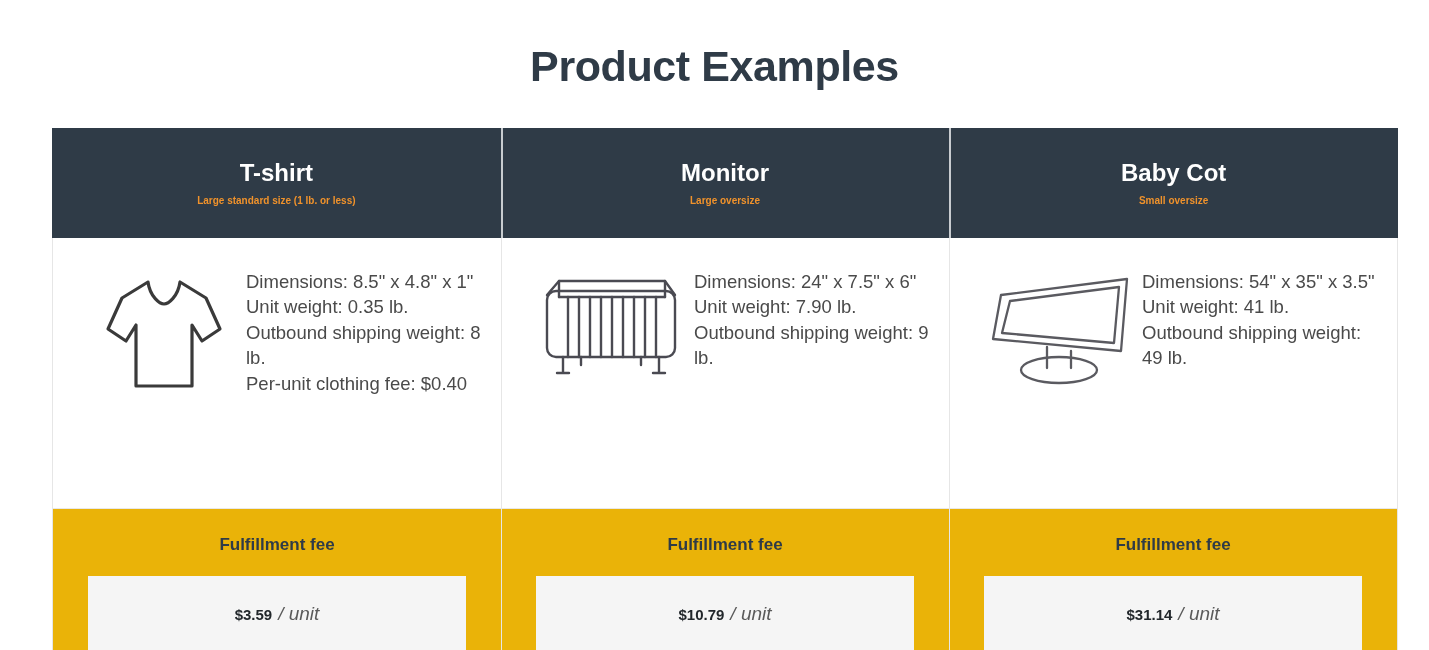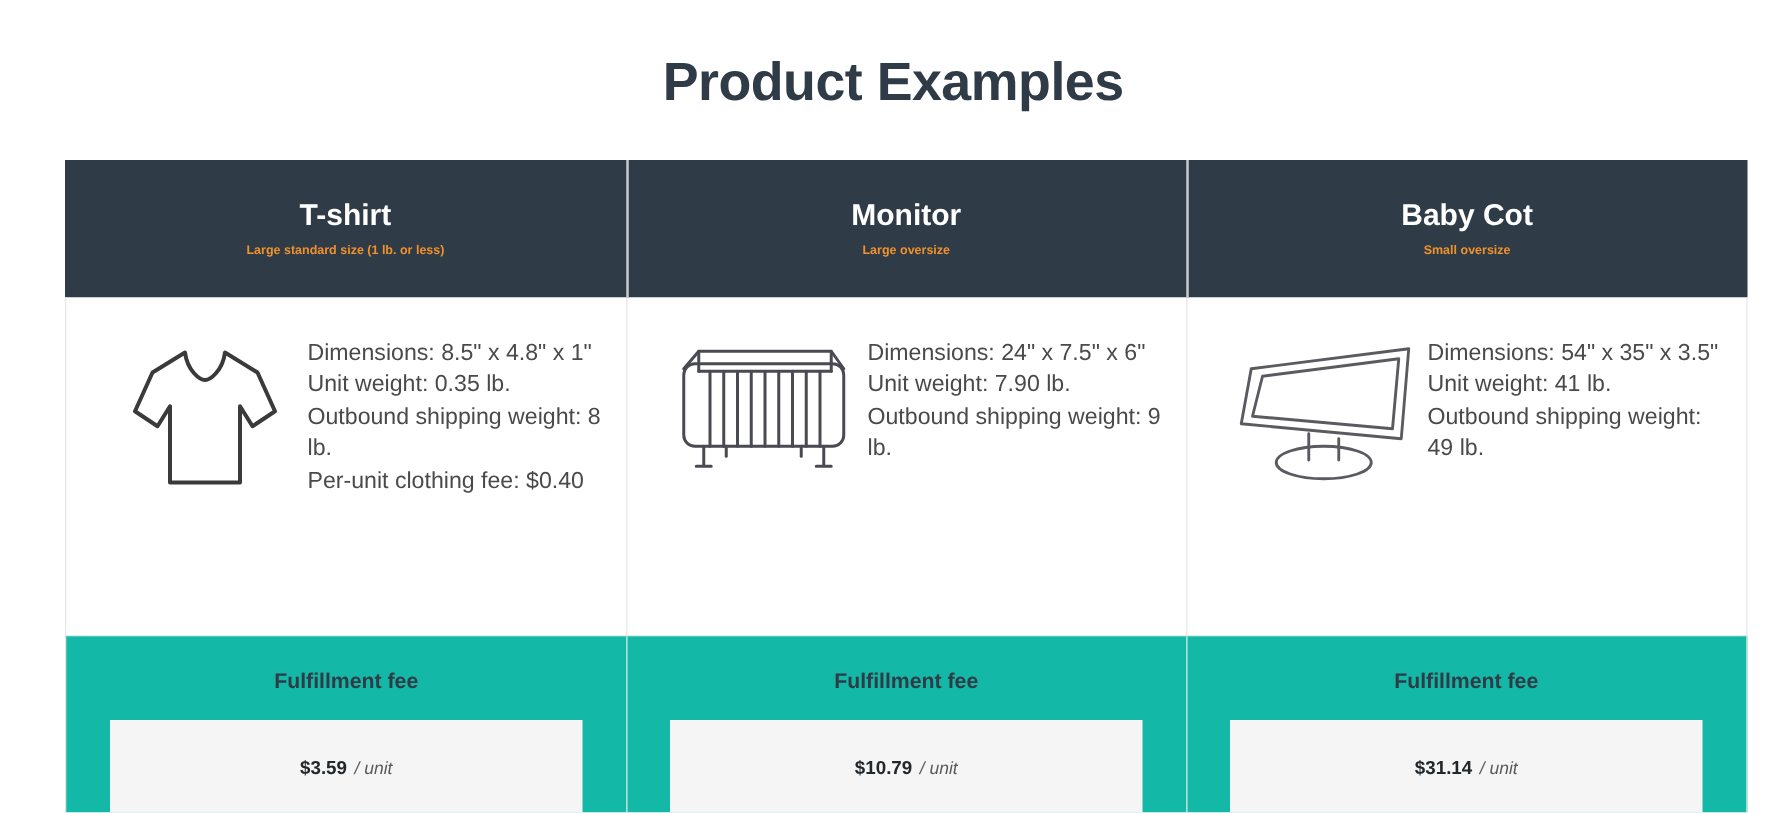--- a/index.html
+++ b/index.html
@@ -127,21 +127,21 @@
   }
   .spec-line { display: block; }
 
   
   .fee-row {
     display: flex;
     height: 141px;
     border-left: 1px solid #e6e6e6;
     border-right: 1px solid #e6e6e6;
     box-sizing: border-box;
-    background: #14b8a6;
+    background: #eab308;
   }
   .fee-cell {
     flex: 1 1 0;
     position: relative;
     padding: 26px 35px 0 35px;
     box-sizing: border-box;
     text-align: center;
   }
   .fee-cell + .fee-cell::before {
     content: "";
@@ -165,21 +165,21 @@
     display: flex;
     align-items: center;
     justify-content: center;
   }
   .fee-amount {
     font-size: 15px;
     font-weight: bold;
     color: #22272b;
   }
   .fee-unit {
-    font-size: 14px;
+    font-size: 19px;
     font-style: italic;
     color: #5a5a5a;
     margin-left: 6px;
   }
 </style>
 </head>
 <body>
 
 <div class="page">
 

